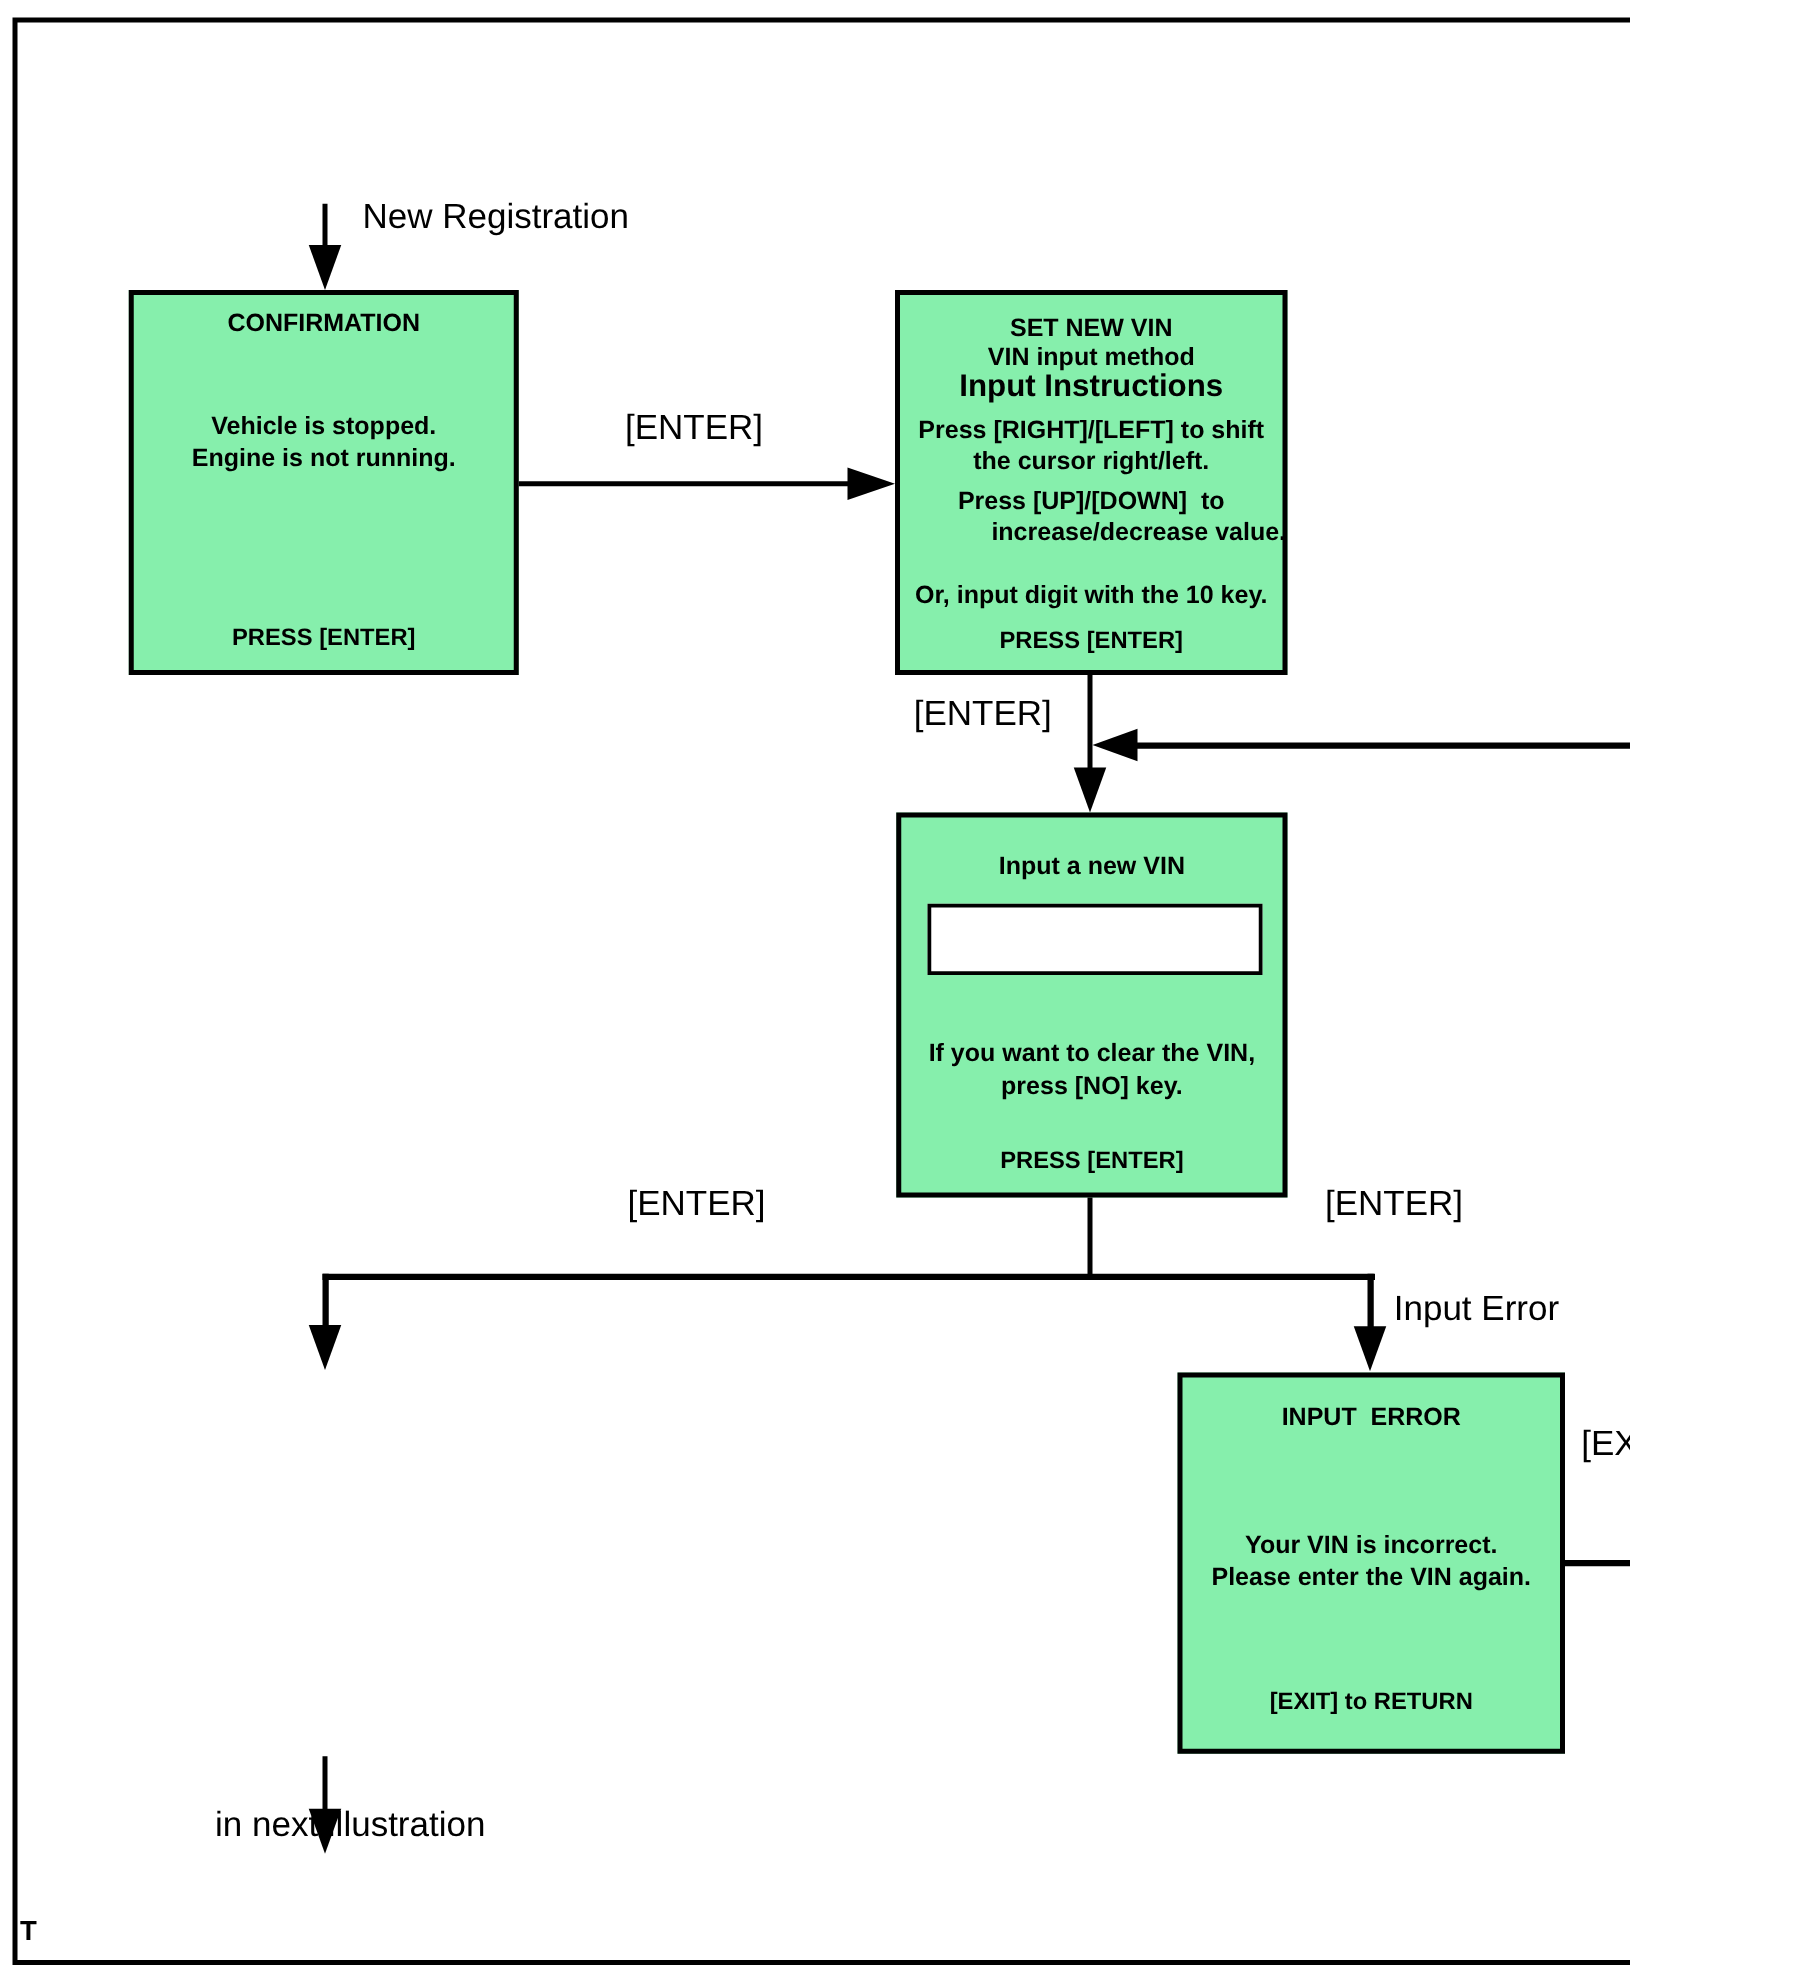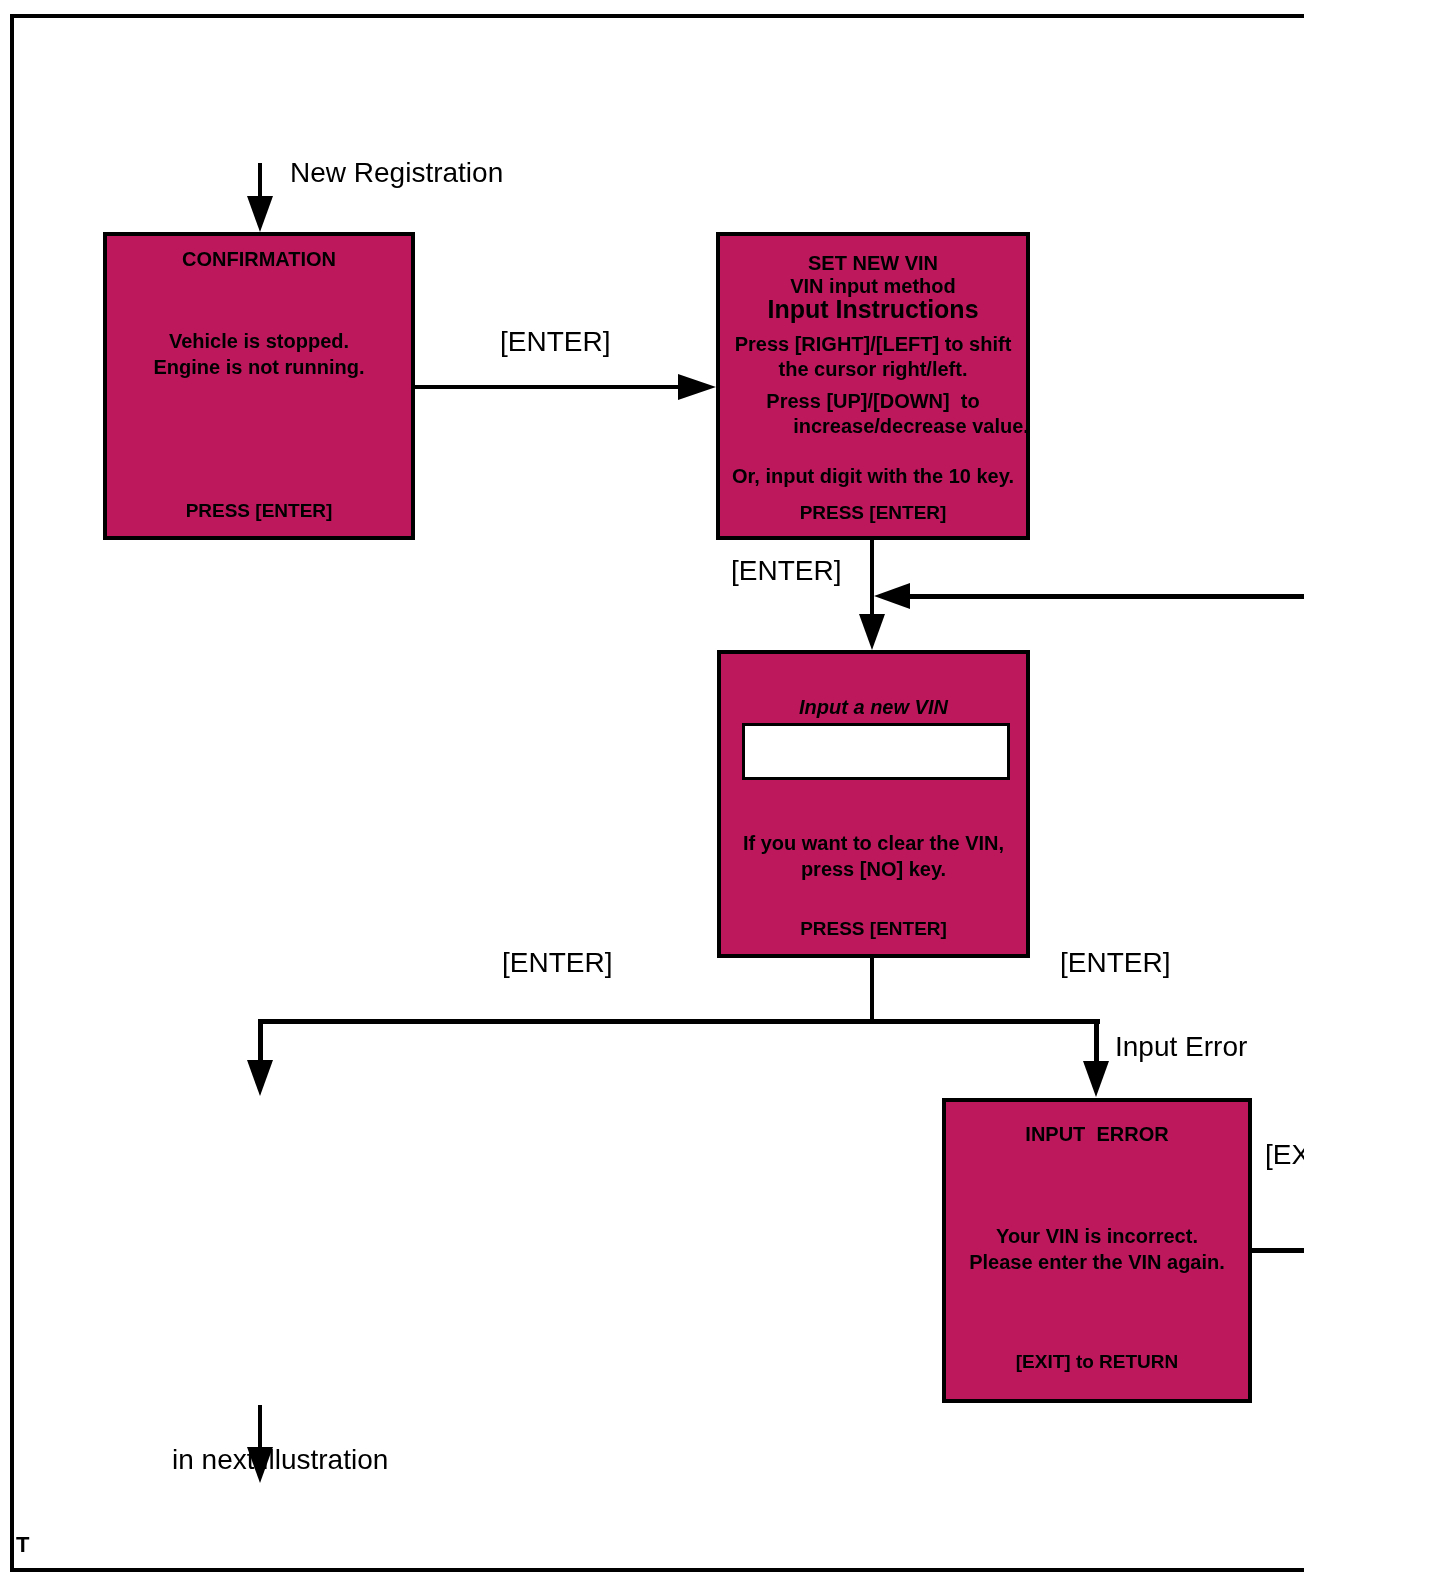--- a/index.html
+++ b/index.html
@@ -1,21 +1,21 @@
 <!DOCTYPE html>
 <html><head>
 <meta charset="utf-8">
 <style>
   html,body{margin:0;padding:0;background:#ffffff;}
   #stage{
     position:relative;width:1304px;height:1584px;background:#ffffff;
     font-family:"Liberation Sans",sans-serif;color:#000;overflow:hidden;
   }
   .frame{position:absolute;border:4px solid #000;box-sizing:border-box;background:transparent;}
-  .box{position:absolute;border:4px solid #000;box-sizing:border-box;background:#be185d;}
+  .box{position:absolute;border:4px solid #000;box-sizing:border-box;background:#86efac;}
   .bx-line{position:absolute;left:0;width:100%;text-align:center;font-weight:bold;
            font-size:20px;line-height:26px;white-space:pre;}
   .bx-sub{font-weight:normal;font-size:25px;}
   .lbl{position:absolute;font-size:28px;font-weight:normal;white-space:pre;line-height:30px;}
   .hline,.vline{position:absolute;background:#000;}
   .tri{position:absolute;width:0;height:0;}
   .tri.down{border-left:13px solid transparent;border-right:13px solid transparent;border-top:36px solid #000;}
   .tri.right{border-top:13px solid transparent;border-bottom:13px solid transparent;border-left:38px solid #000;}
   .tri.left{border-top:13px solid transparent;border-bottom:13px solid transparent;border-right:36px solid #000;}
   .vin-field{position:absolute;border:3px solid #000;box-sizing:border-box;background:#fff;}
@@ -60,21 +60,21 @@
   <div class="vline" style="left:870px;top:540px;width:4px;height:76px;"></div>
   <div class="tri down" style="left:859px;top:614px;"></div>
 
   <div class="tri left" style="left:874px;top:583px;"></div>
   <div class="hline" style="left:908px;top:594px;width:469px;height:5px;"></div>
   <div class="vline" style="left:1373px;top:594px;width:5px;height:659px;"></div>
   <div class="hline" style="left:1250px;top:1248px;width:127px;height:5px;"></div>
   <div class="lbl" style="left:1265px;top:1140px;">[EXIT]</div>
 
   <div class="box" style="left:717px;top:650px;width:313px;height:308px;">
-    <div class="bx-line" style="top:40px;font-style:italic;">Input a new VIN</div>
+    <div class="bx-line" style="top:26px;">Input a new VIN</div>
     <div class="bx-line" style="top:176px;">If you want to clear the VIN,</div>
     <div class="bx-line" style="top:202px;">press [NO] key.</div>
     <div class="bx-line" style="bottom:12px;font-size:19px;">PRESS [ENTER]</div>
   </div>
 
   <div class="vin-field" style="left:742px;top:723px;width:268px;height:57px;"></div>
 
   <div class="vline" style="left:870px;top:958px;width:4px;height:64px;"></div>
   <div class="hline" style="left:258px;top:1019px;width:842px;height:5px;"></div>
   <div class="lbl" style="left:502px;top:948px;">[ENTER]</div>

